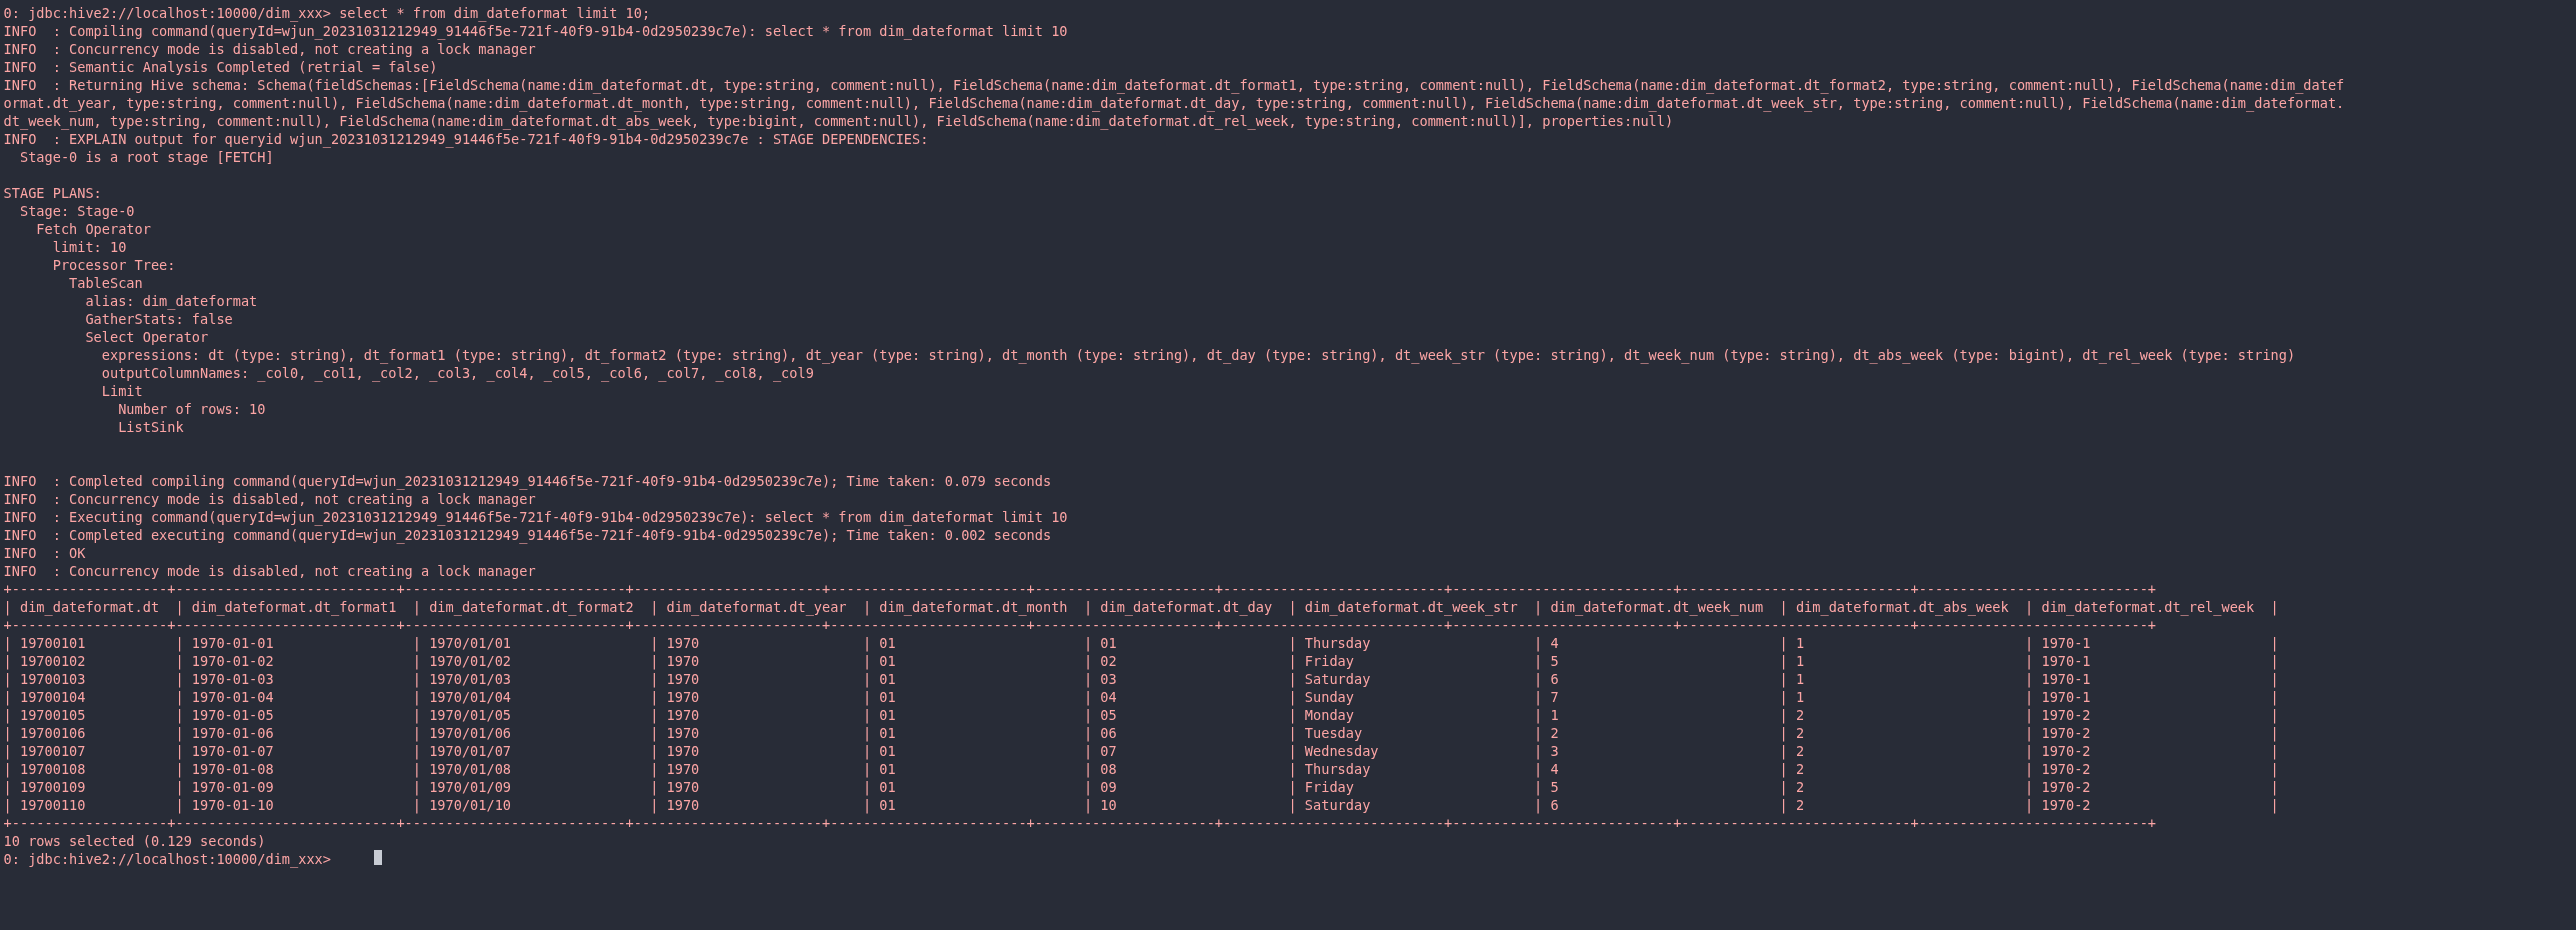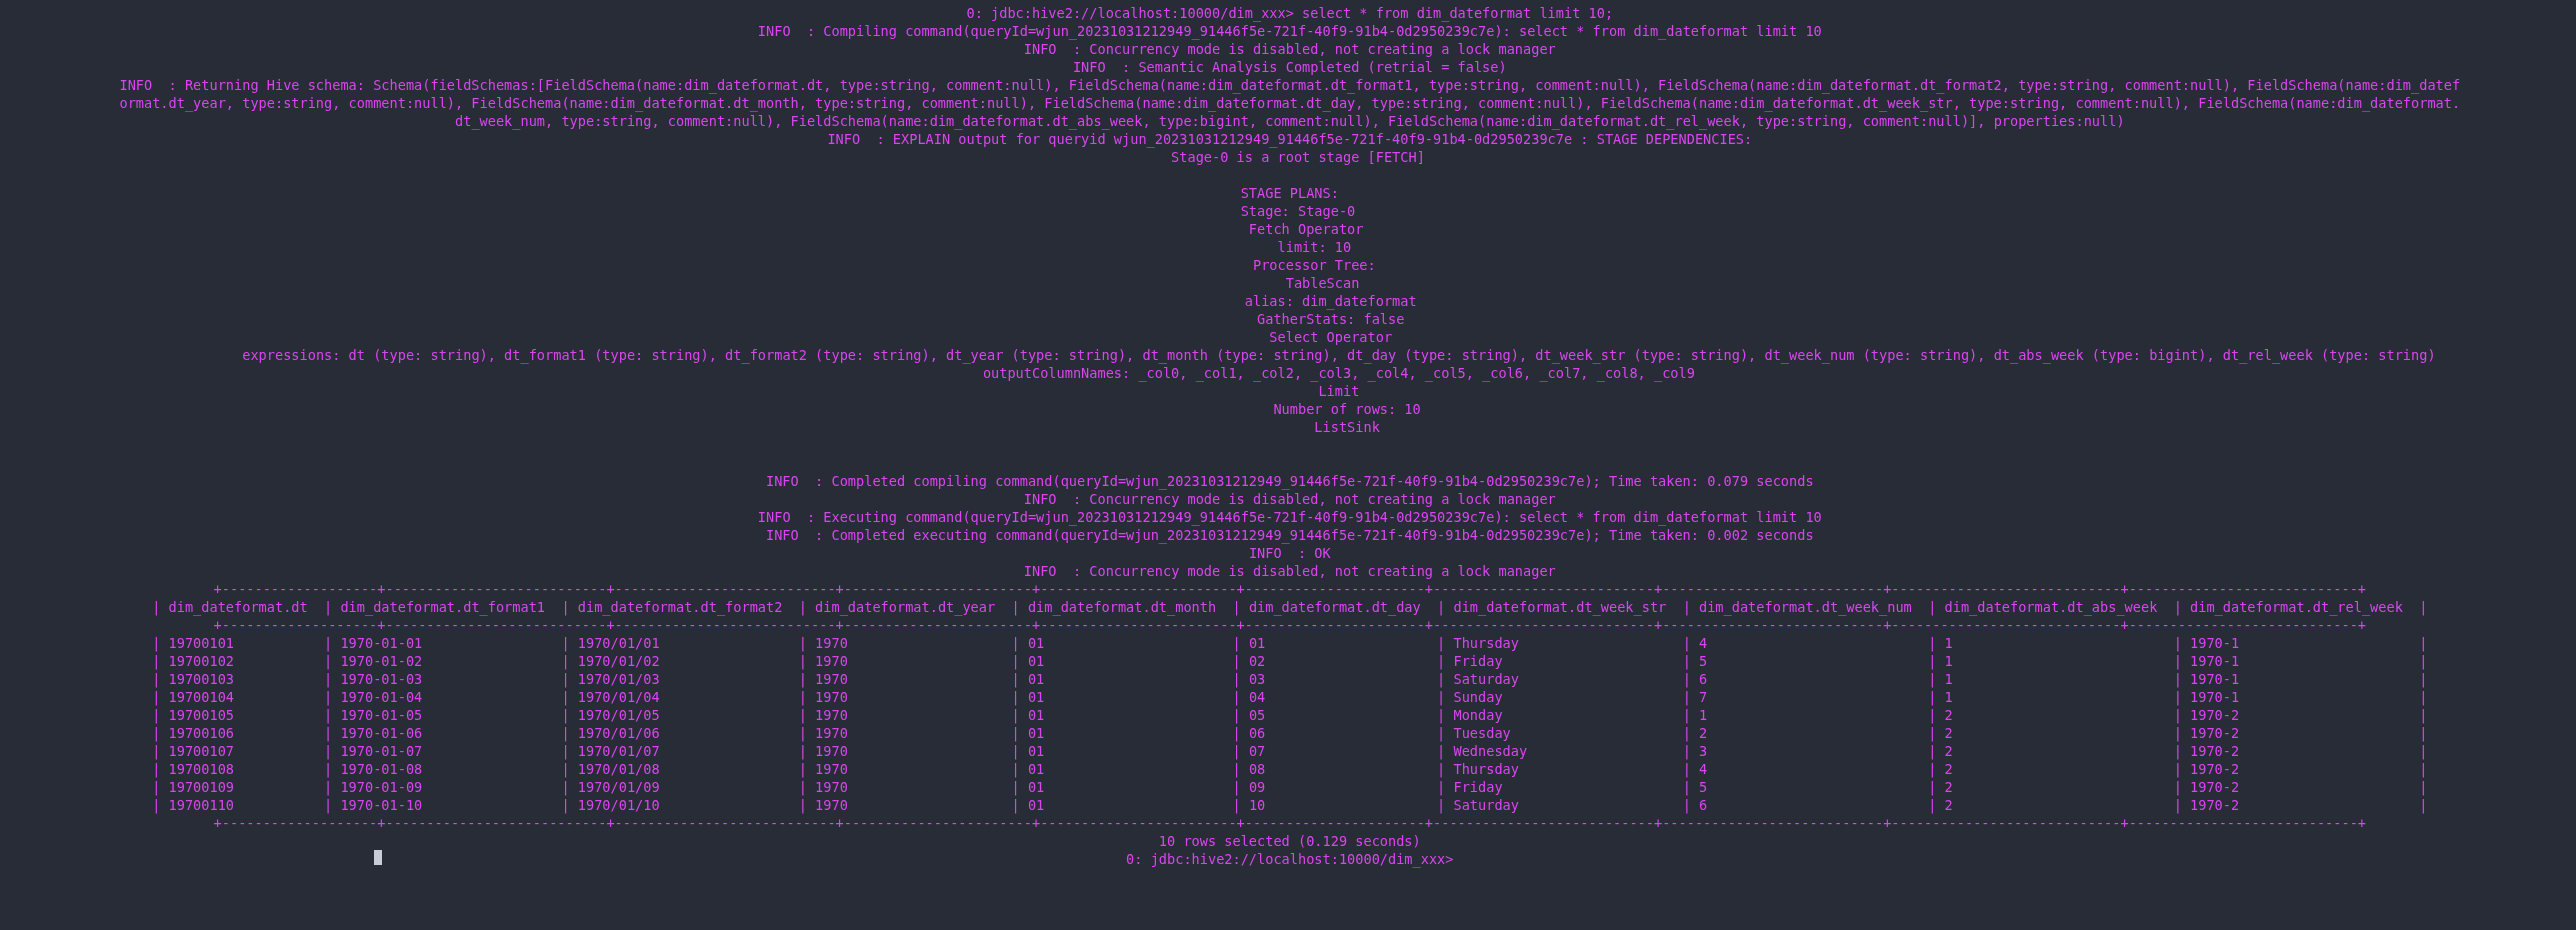--- a/index.html
+++ b/index.html
@@ -10,30 +10,29 @@
   body {
     width: 2576px;
     height: 931px;
     overflow: hidden;
     font-family: "DejaVu Sans Mono", "Liberation Mono", monospace;
   }
   #terminal {
     width: 2576px;
     height: 931px;
     background: #282c37;
-    color: #d946ef;
+    color: #fca5a5;
     font-family: "DejaVu Sans Mono", "Liberation Mono", monospace;
     font-size: 13.6px;
     line-height: 18px;
     padding: 3.6px 0 0 3.6px;
     box-sizing: border-box;
     white-space: pre;
     letter-spacing: 0px;
     font-weight: 400;
-    text-align: center;
   }
   .line {
     white-space: pre;
     min-height: 18px;
     font-family: "DejaVu Sans Mono", "Liberation Mono", monospace;
   }
   .cursor-line {
     position: relative;
     white-space: pre;
     min-height: 18px;

